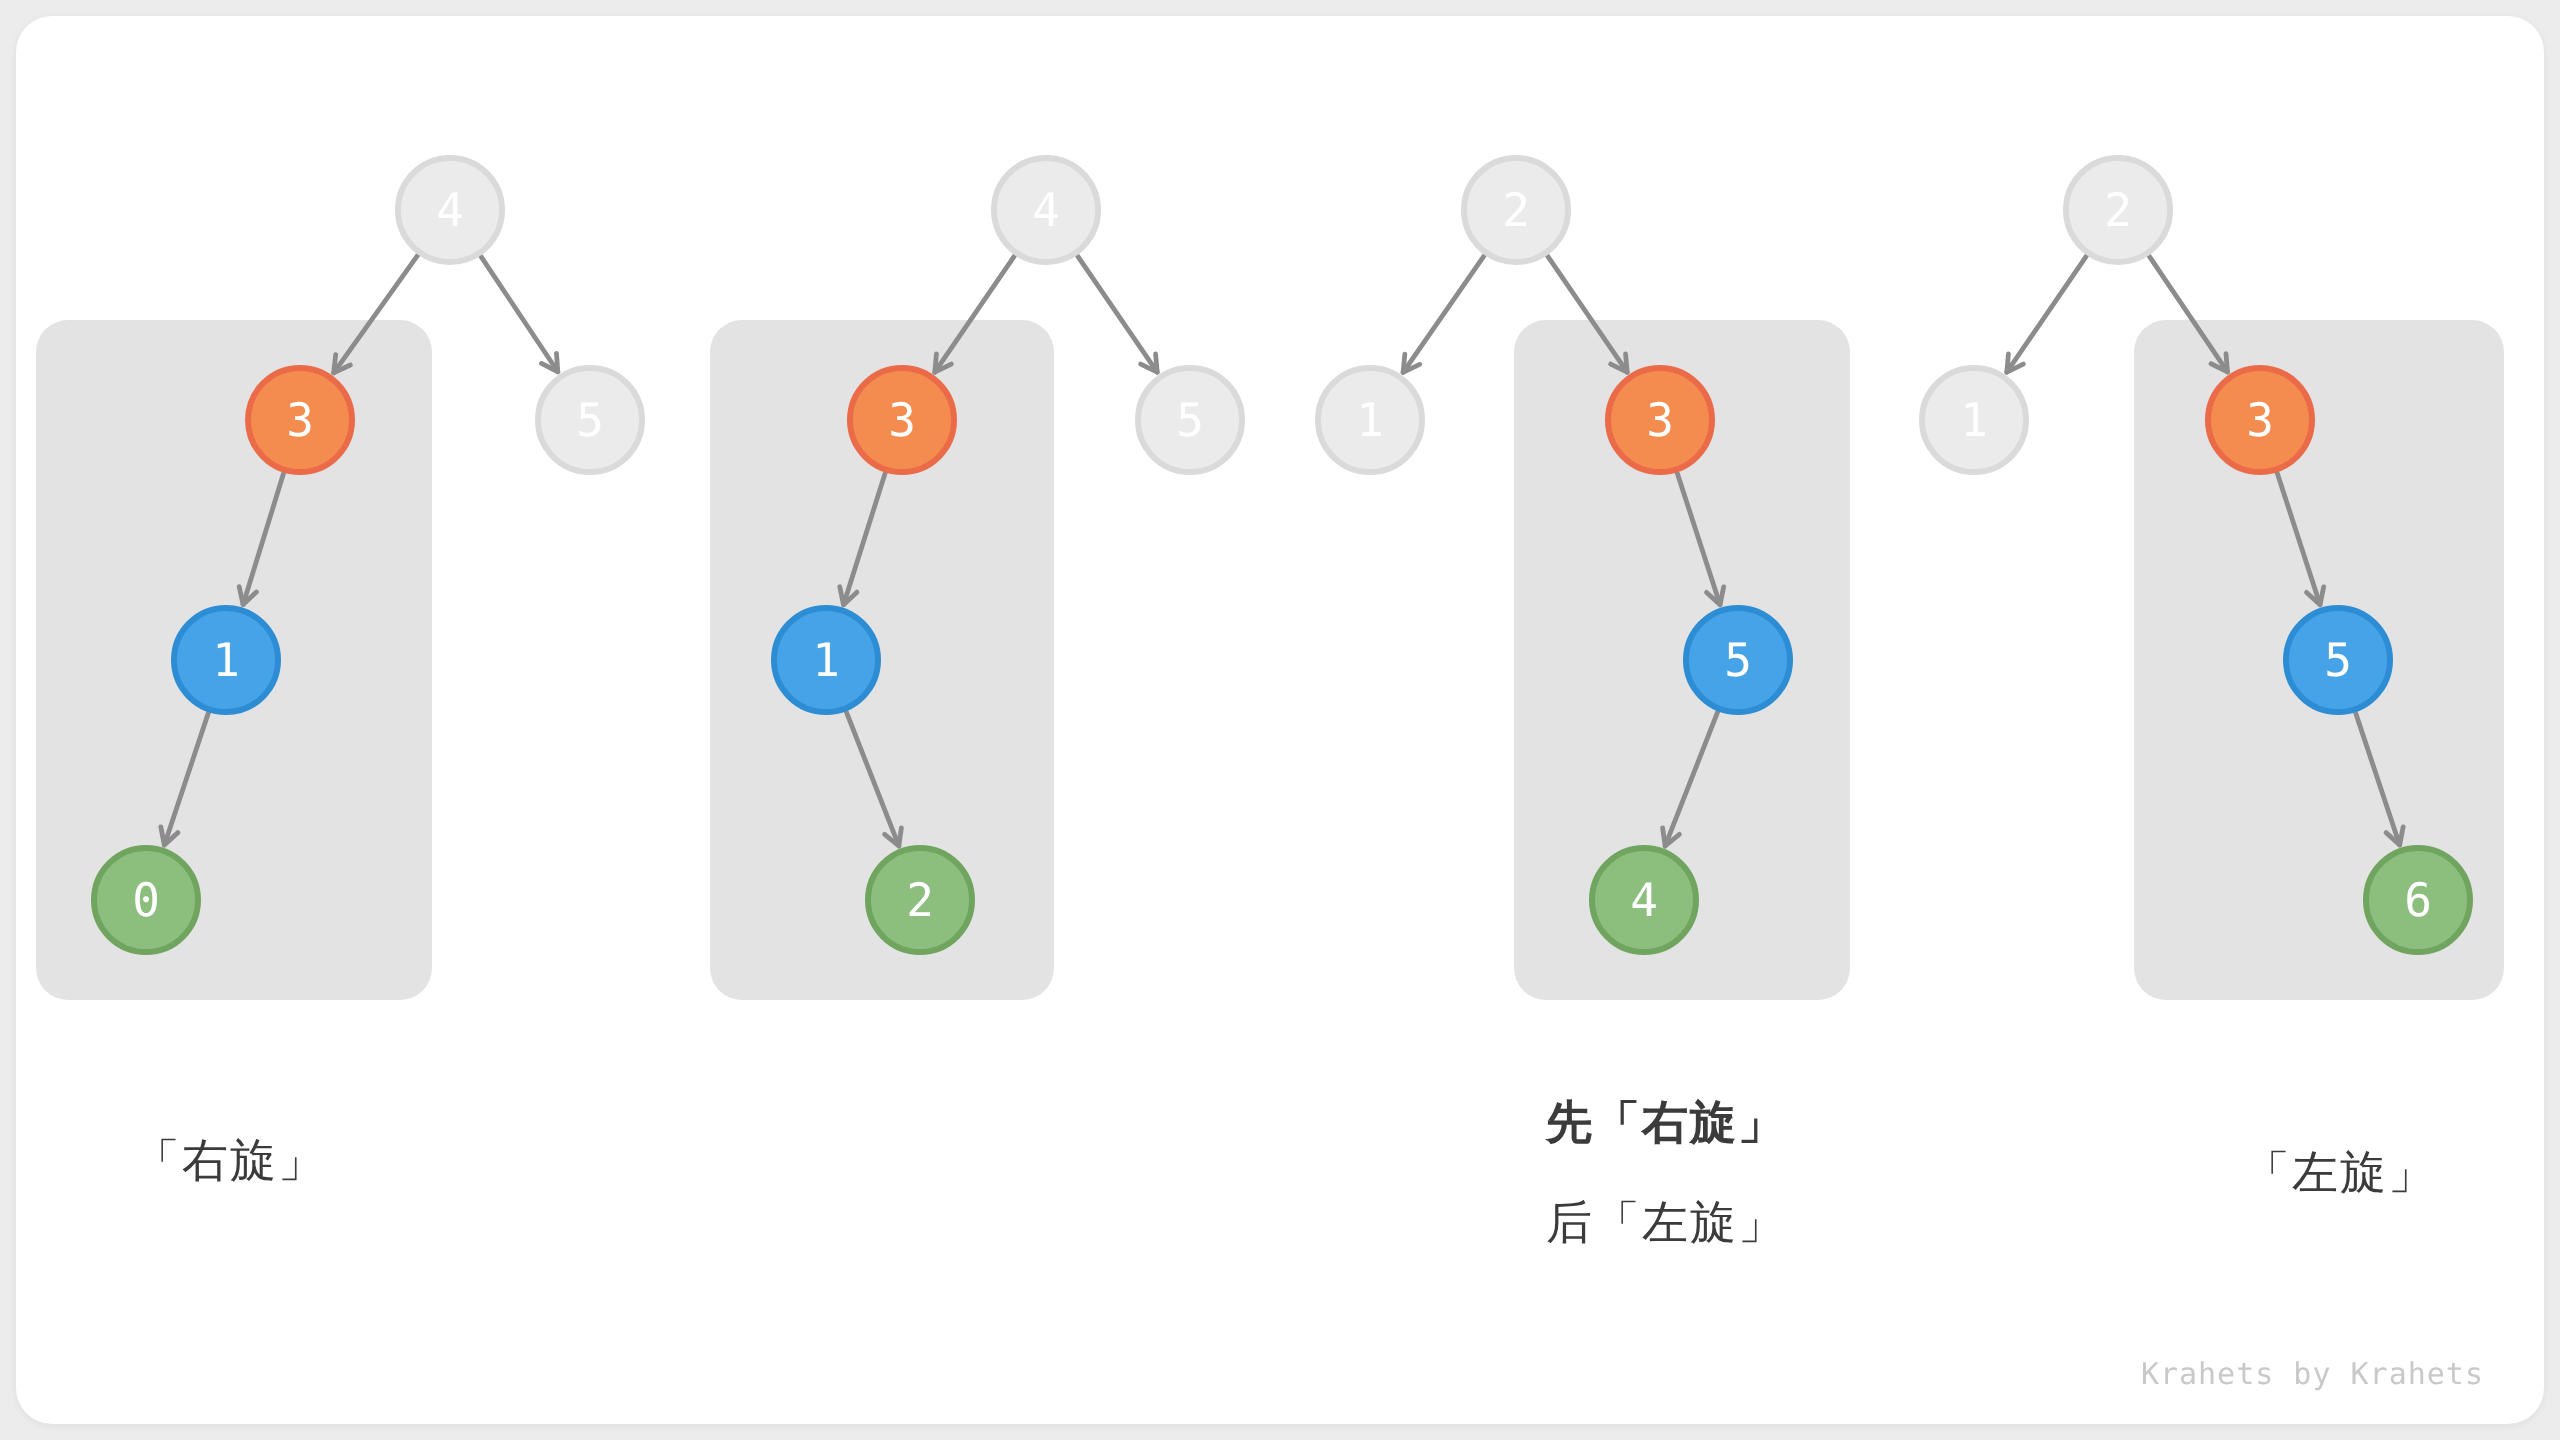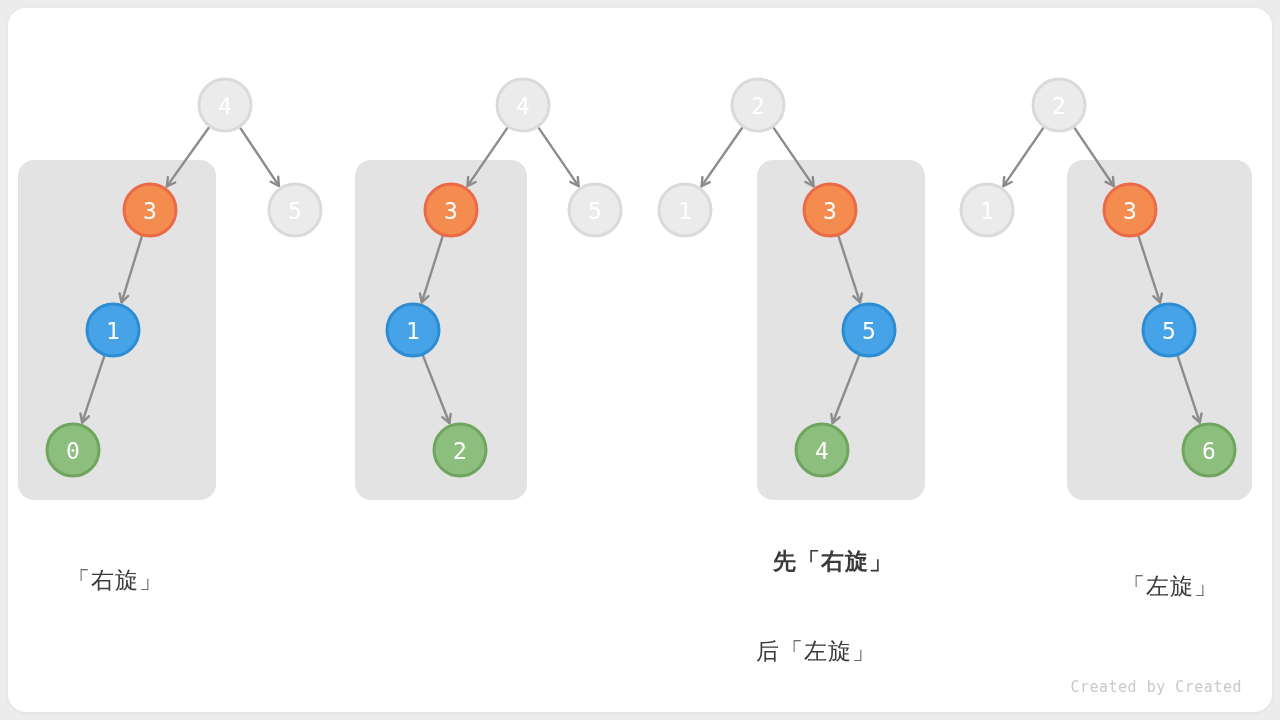--- a/index.html
+++ b/index.html
@@ -121,17 +121,17 @@
         <text x="1130" y="211" text-anchor="middle" dominant-baseline="central" fill="#FFFFFF" font-size="23" font-family="&quot;DejaVu Sans Mono&quot;, monospace">3</text>
         <circle cx="1169" cy="330" r="26" fill="#47A3E7" stroke="#2C8CD4" stroke-width="3"></circle>
         <text x="1169" y="331" text-anchor="middle" dominant-baseline="central" fill="#FFFFFF" font-size="23" font-family="&quot;DejaVu Sans Mono&quot;, monospace">5</text>
         <circle cx="1209" cy="450" r="26" fill="#8CBE7E" stroke="#6FA55F" stroke-width="3"></circle>
         <text x="1209" y="451" text-anchor="middle" dominant-baseline="central" fill="#FFFFFF" font-size="23" font-family="&quot;DejaVu Sans Mono&quot;, monospace">6</text>
       </g>
     </svg>
   <div id="labels">
       <div class="tree-label" style="left: -45px; top: 564px; color: rgb(59, 59, 59);">「右旋」</div>
       <div class="tree-label" style="left: 673px; top: 545px; color: rgb(59, 59, 59); font-weight: bold;">先「右旋」</div>
-      <div class="tree-label" style="left: 656px; top: 595px; color: rgb(59, 59, 59); margin-top: 40px;">后「左旋」</div>
+      <div class="tree-label" style="left: 673px; top: 595px; color: rgb(59, 59, 59);">后「左旋」</div>
       <div class="tree-label" style="left: 1010px; top: 570px; color: rgb(59, 59, 59);">「左旋」</div>
     </div>
-  <div class="credit">Created by Created</div>
+  <div class="credit">Krahets by Krahets</div>
 </div>
 
 </body></html>

